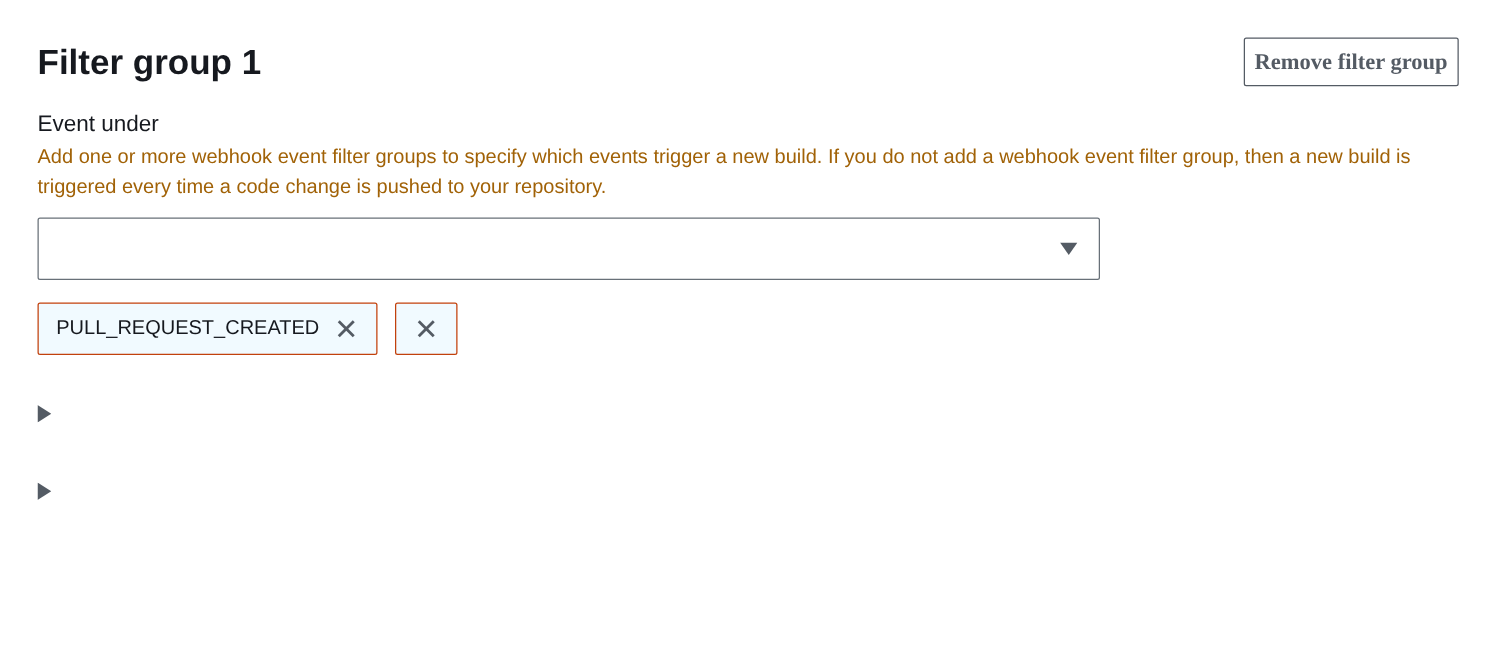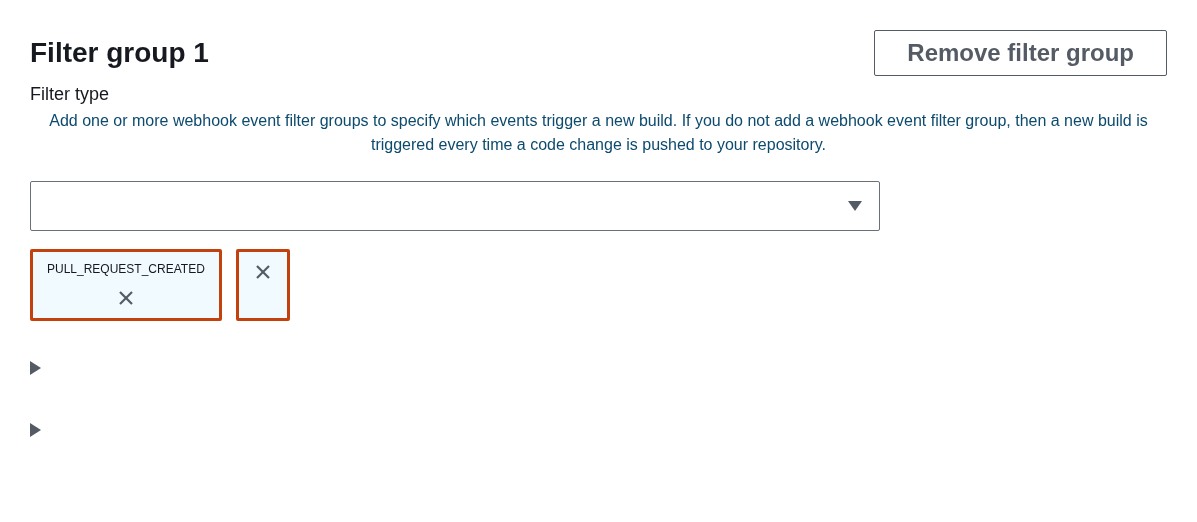--- a/index.html
+++ b/index.html
@@ -11,49 +11,48 @@
       font-family: "Amazon Ember", "Helvetica Neue", Helvetica, Arial, sans-serif;
       color: #16191f;
       background: #ffffff;
       padding: 30px;
       width: 1197px;
     }
     .header-row {
       display: flex;
       justify-content: space-between;
       align-items: center;
-      margin-bottom: 8px;
+      margin-bottom: 20px;
     }
     .title {
       font-size: 28px;
       font-weight: 700;
       color: #16191f;
     }
     .remove-btn {
       background: #ffffff;
       border: 1px solid #545b64;
       border-radius: 2px;
-      padding: 8px 32px;
-      font-size: 24px;
+      padding: 8px 8px;
+      font-size: 18px;
       font-weight: 700;
       color: #545b64;
       cursor: pointer;
-      font-family: Liberation Sans, sans-serif;
+      font-family: Liberation Serif, serif;
     }
     .field-label {
       font-size: 18px;
       color: #16191f;
       margin-bottom: 4px;
     }
     .field-desc {
       font-size: 16px;
-      color: #0c4a6e;
+      color: #a16207;
       line-height: 1.5;
-      margin-bottom: 24px;
-      text-align: center;
+      margin-bottom: 12px;
     }
     .select-wrap {
       position: relative;
       width: 850px;
       margin-bottom: 18px;
     }
     .select {
       width: 100%;
       height: 50px;
       border: 1px solid #687078;
@@ -78,27 +77,26 @@
     .chips {
       display: flex;
       flex-wrap: wrap;
       gap: 14px;
       margin-bottom: 40px;
     }
     .chip {
       display: inline-flex;
       align-items: center;
       gap: 12px;
-      border: 3px solid #c2410c;
+      border: 1px solid #c2410c;
       background: #f1faff;
       border-radius: 2px;
       padding: 10px 14px;
-      font-size: 12px;
+      font-size: 16px;
       color: #16191f;
-      flex-direction: column;
     }
     .chip-close {
       display: inline-flex;
       align-items: center;
       justify-content: center;
       cursor: pointer;
       width: 20px;
       height: 20px;
     }
     .chip-close svg {
@@ -126,21 +124,21 @@
   </style>
 </head>
 <body>
 
 <div class="header-row">
   <h1 class="title">Filter group 1</h1>
   <button class="remove-btn">Remove filter group</button>
 </div>
 
 <div>
-  <div class="field-label">Filter type</div>
+  <div class="field-label">Event under</div>
   <div class="field-desc">Add one or more webhook event filter groups to specify which events trigger a new build. If you do not add a webhook event filter group, then a new build is triggered every time a code change is pushed to your repository.</div>
 
   <div class="select-wrap">
     <div class="select">
       <span></span>
     </div>
     <span class="caret-down">
       <svg width="14" height="10" viewBox="0 0 14 10">
           <polygon points="0,0 14,0 7,10" fill="#545b64"></polygon>
         </svg>

